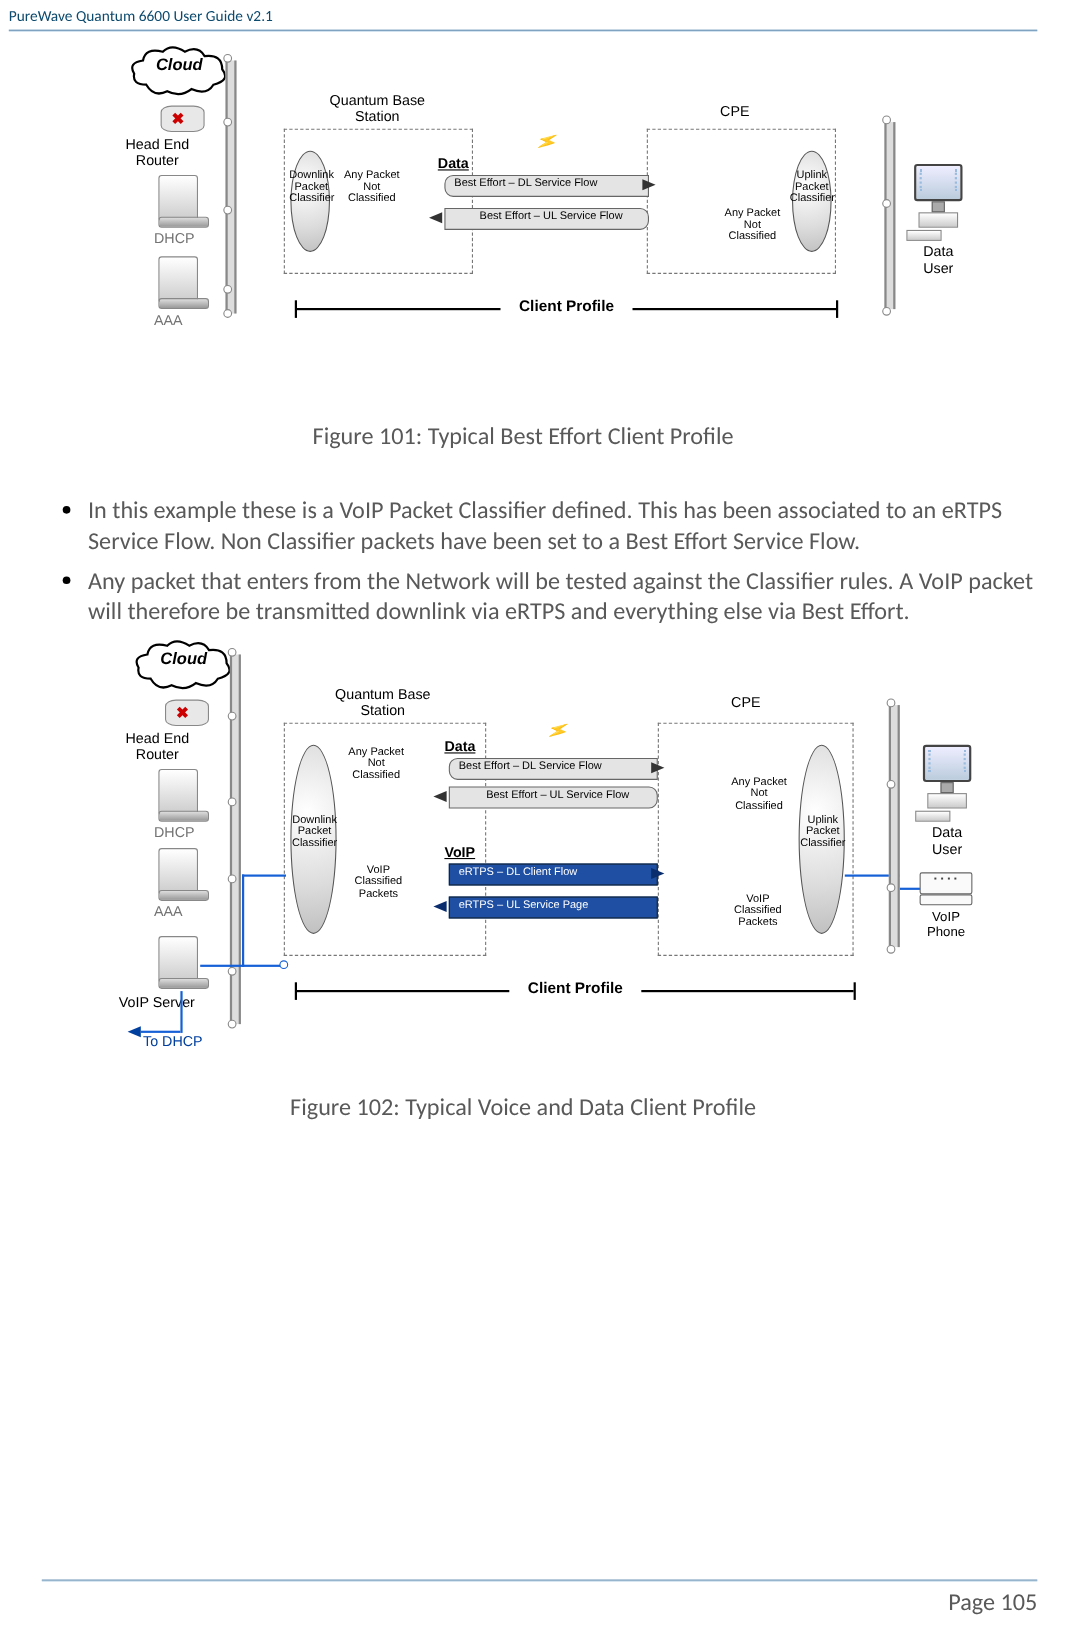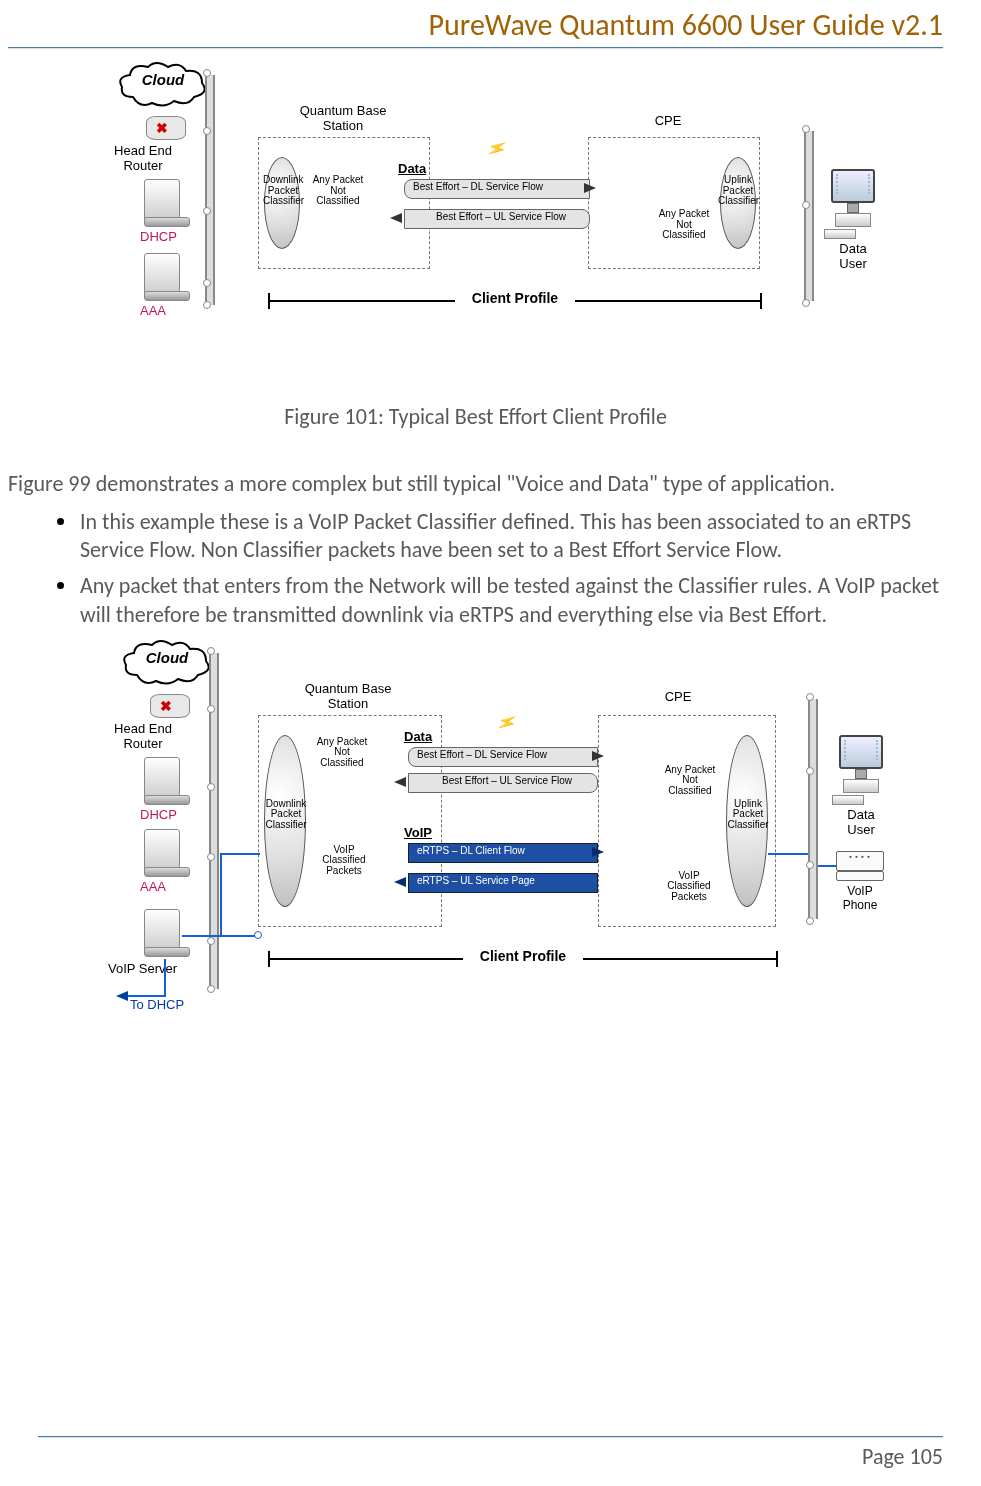--- a/index.html
+++ b/index.html
@@ -11,23 +11,23 @@
     color: #595959;
   }
   .page {
     width: 981px;
     min-height: 1486px;
     position: relative;
     box-sizing: border-box;
     padding: 0 38px 0 8px;
   }
   .header {
-    text-align: right;
-    font-size: 30px;
-    color: #a16207;
+    text-align: left;
+    font-size: 14px;
+    color: #0c4a6e;
     padding: 6px 0 4px;
   }
   .rule {
     height: 0;
     border-top: 1px solid #4a7ba6;
     border-bottom: 1px solid #cfe0ef;
     margin: 0 0 12px 0;
   }
 
   
@@ -92,21 +92,21 @@
   .server .box {
     width:34px; height:40px; background:linear-gradient(#fff,#ccc);
     border:1px solid #888; border-radius:3px;
   }
   .server .base {
     width:44px; height:8px; background:linear-gradient(#ddd,#999);
     border:1px solid #888; border-radius:3px; margin-top:-4px;
   }
   .server .lbl {
     position:absolute; left:-50px; top:50px; width:140px;
-    font-family:Arial, sans-serif; font-size:13px; color:#be185d; text-align:center;
+    font-family:Arial, sans-serif; font-size:13px; color:#737373; text-align:center;
   }
   .slbl-left { left:-4px !important; text-align:left !important; width:60px !important; }
 
   .smlabel {
     font-family: Arial, sans-serif; font-size:13px; color:#000;
     position:absolute; text-align:center;
   }
   .smlabel.tiny { font-size:10px; line-height:1.05; }
 
   .dashed-box {
@@ -308,21 +308,20 @@
           <div class="kb"></div>
         <div class="lbl" style="white-space:pre-line">Data
 User</div>
       </div>
 
     </div>
 
     <div class="caption">Figure 101: Typical Best Effort Client Profile</div>
   </div>
 
-  <p class="prose">Figure 99 demonstrates a more complex but still typical "Voice and Data" type of application.</p>
   <ul class="prose">
     <li>In this example these is a VoIP Packet Classifier defined. This has been associated to an eRTPS Service Flow. Non Classifier packets have been set to a Best Effort Service Flow.</li>
     <li>Any packet that enters from the Network will be tested against the Classifier rules. A VoIP packet will therefore be transmitted downlink via eRTPS and everything else via Best Effort.</li>
   </ul>
 
   <div class="figwrap">
     <div class="diagram2">
 
       <div class="cloud" style="left:14px;top:0">
         <svg viewBox="0 0 90 48">
@@ -437,18 +436,19 @@
         <div class="box">
             <div class="dots">▪ ▪ ▪ ▪</div>
           </div>
         <div class="box" style="height:8px"></div>
         <div class="lbl" style="white-space:pre-line">VoIP
 Phone</div>
       </div>
 
     </div>
 
+    <div class="caption caption2">Figure 102: Typical Voice and Data Client Profile</div>
   </div>
 
   <div class="footer-rule"></div>
   <div class="footer-text">Page 105</div>
 
 </div>
 
 </body></html>

